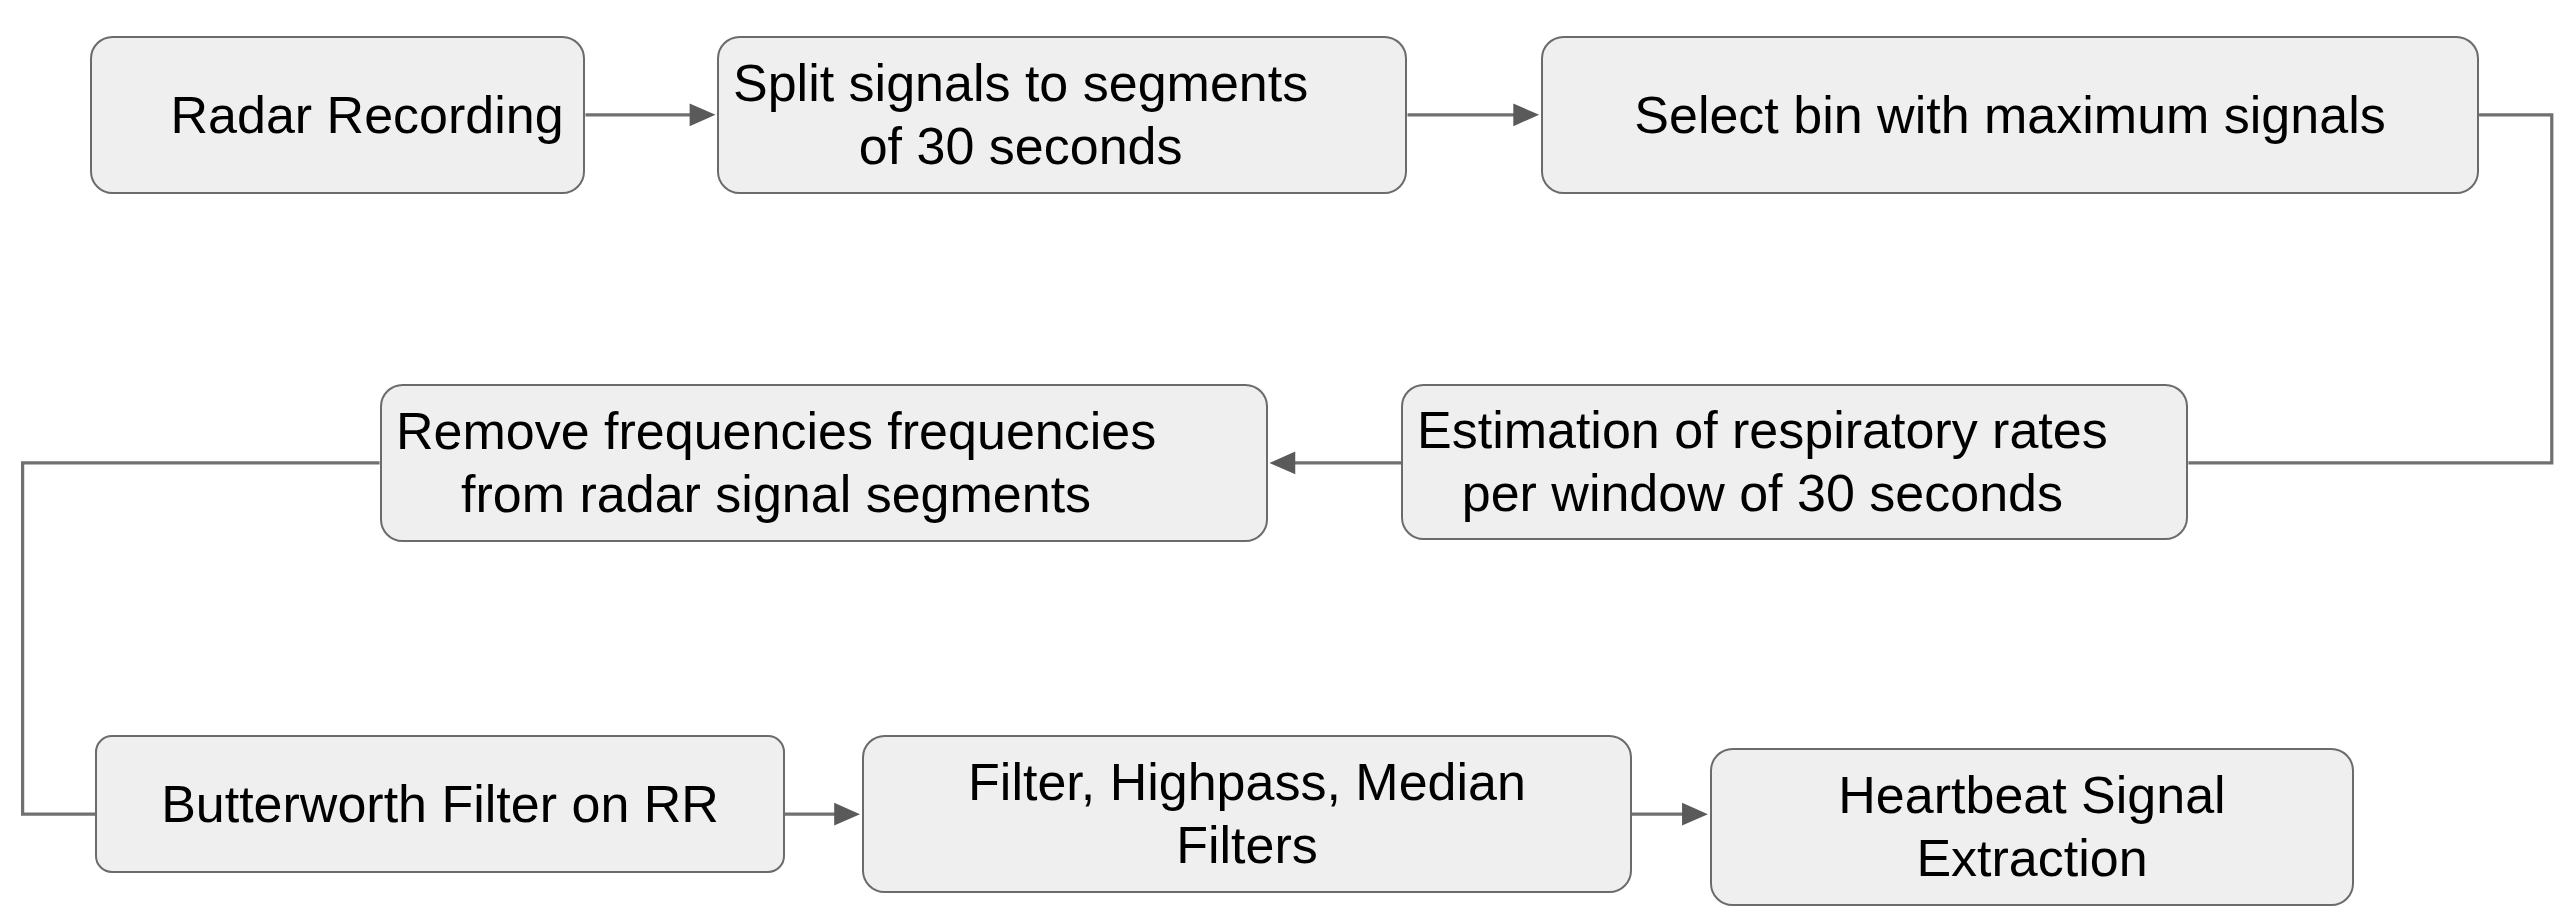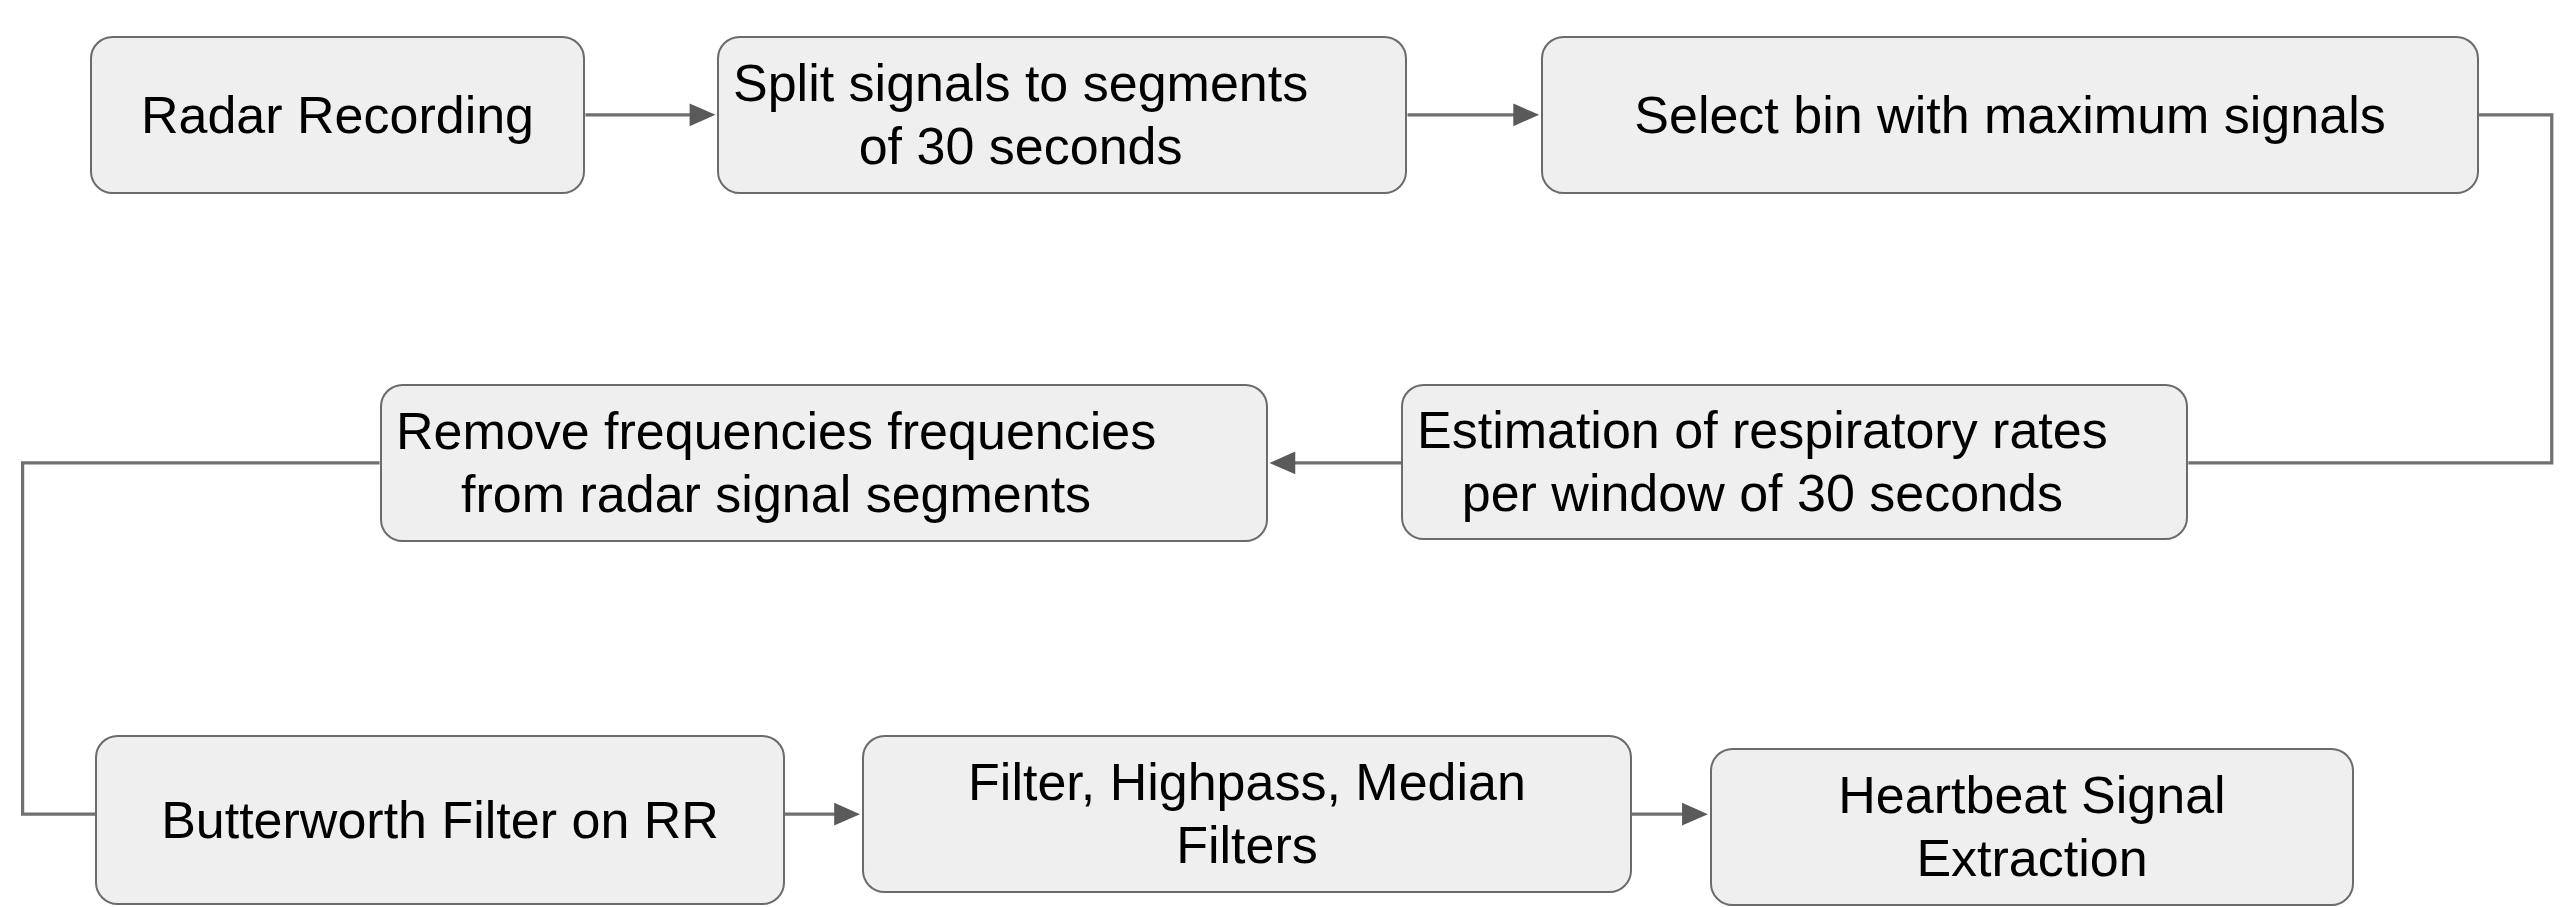--- a/index.html
+++ b/index.html
@@ -69,21 +69,21 @@
     <g>
       <line class="connector-line" x1="972" y1="1008" x2="1034" y2="1008"></line>
       <polygon class="connector-head" points="1065,1008 1033,994 1033,1022"></polygon>
     </g>
     <g>
       <line class="connector-line" x1="2020" y1="1008" x2="2084" y2="1008"></line>
       <polygon class="connector-head" points="2115,1008 2083,994 2083,1022"></polygon>
     </g>
   </svg>
 
-  <div class="node center" style="left:90px; top:36px; width:495px; height:158px;">
+  <div class="node center" style="left:90px; top:36px; width:495px; height:158px;justify-content:flex-end;">
     <span>Radar Recording</span>
   </div>
 
   <div class="node left" style="left:717px; top:36px; width:690px; height:158px;">
     <span>Split signals to segments
 of 30 seconds</span>
   </div>
 
   <div class="node center" style="left:1541px; top:36px; width:938px; height:158px;">
     <span>Select bin with maximum signals</span>
@@ -92,21 +92,21 @@
   <div class="node left" style="left:380px; top:384px; width:888px; height:158px;">
     <span>Remove frequencies frequencies
 from radar signal segments</span>
   </div>
 
   <div class="node left" style="left:1401px; top:384px; width:787px; height:156px;">
     <span>Estimation of respiratory rates
 per window of 30 seconds</span>
   </div>
 
-  <div class="node center" style="left:95px; top:735px; width:690px; height:170px;">
+  <div class="node center" style="left:95px; top:735px; width:690px; height:138px;border-radius:17px;">
     <span>Butterworth Filter on RR</span>
   </div>
 
   <div class="node center" style="left:862px; top:735px; width:770px; height:158px;">
     <span>Filter, Highpass, Median
 Filters</span>
   </div>
 
   <div class="node center" style="left:1710px; top:748px; width:644px; height:158px;justify-content:center;">
     <span>Heartbeat Signal Extraction</span>

